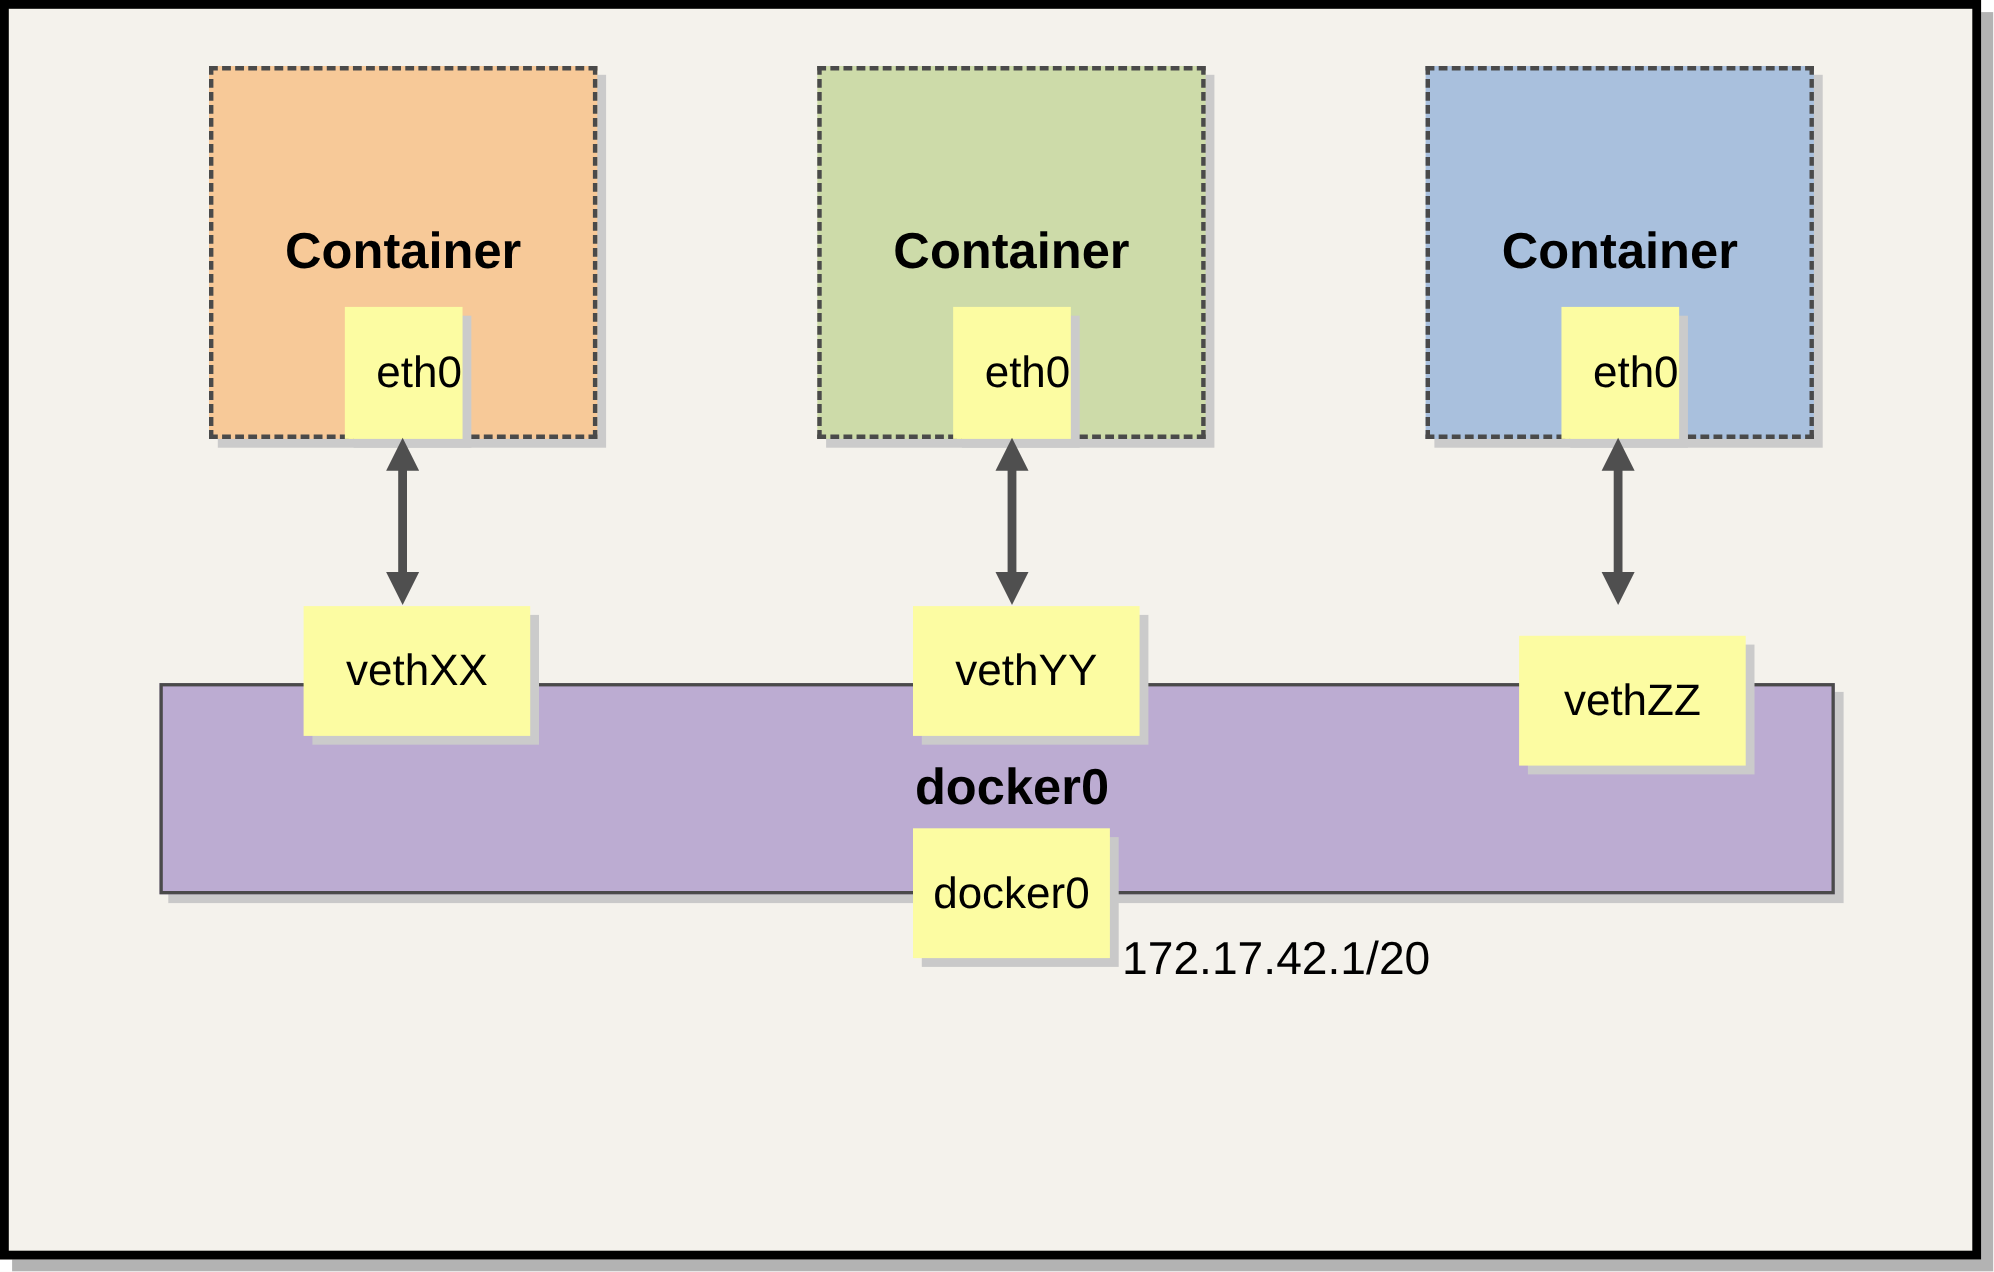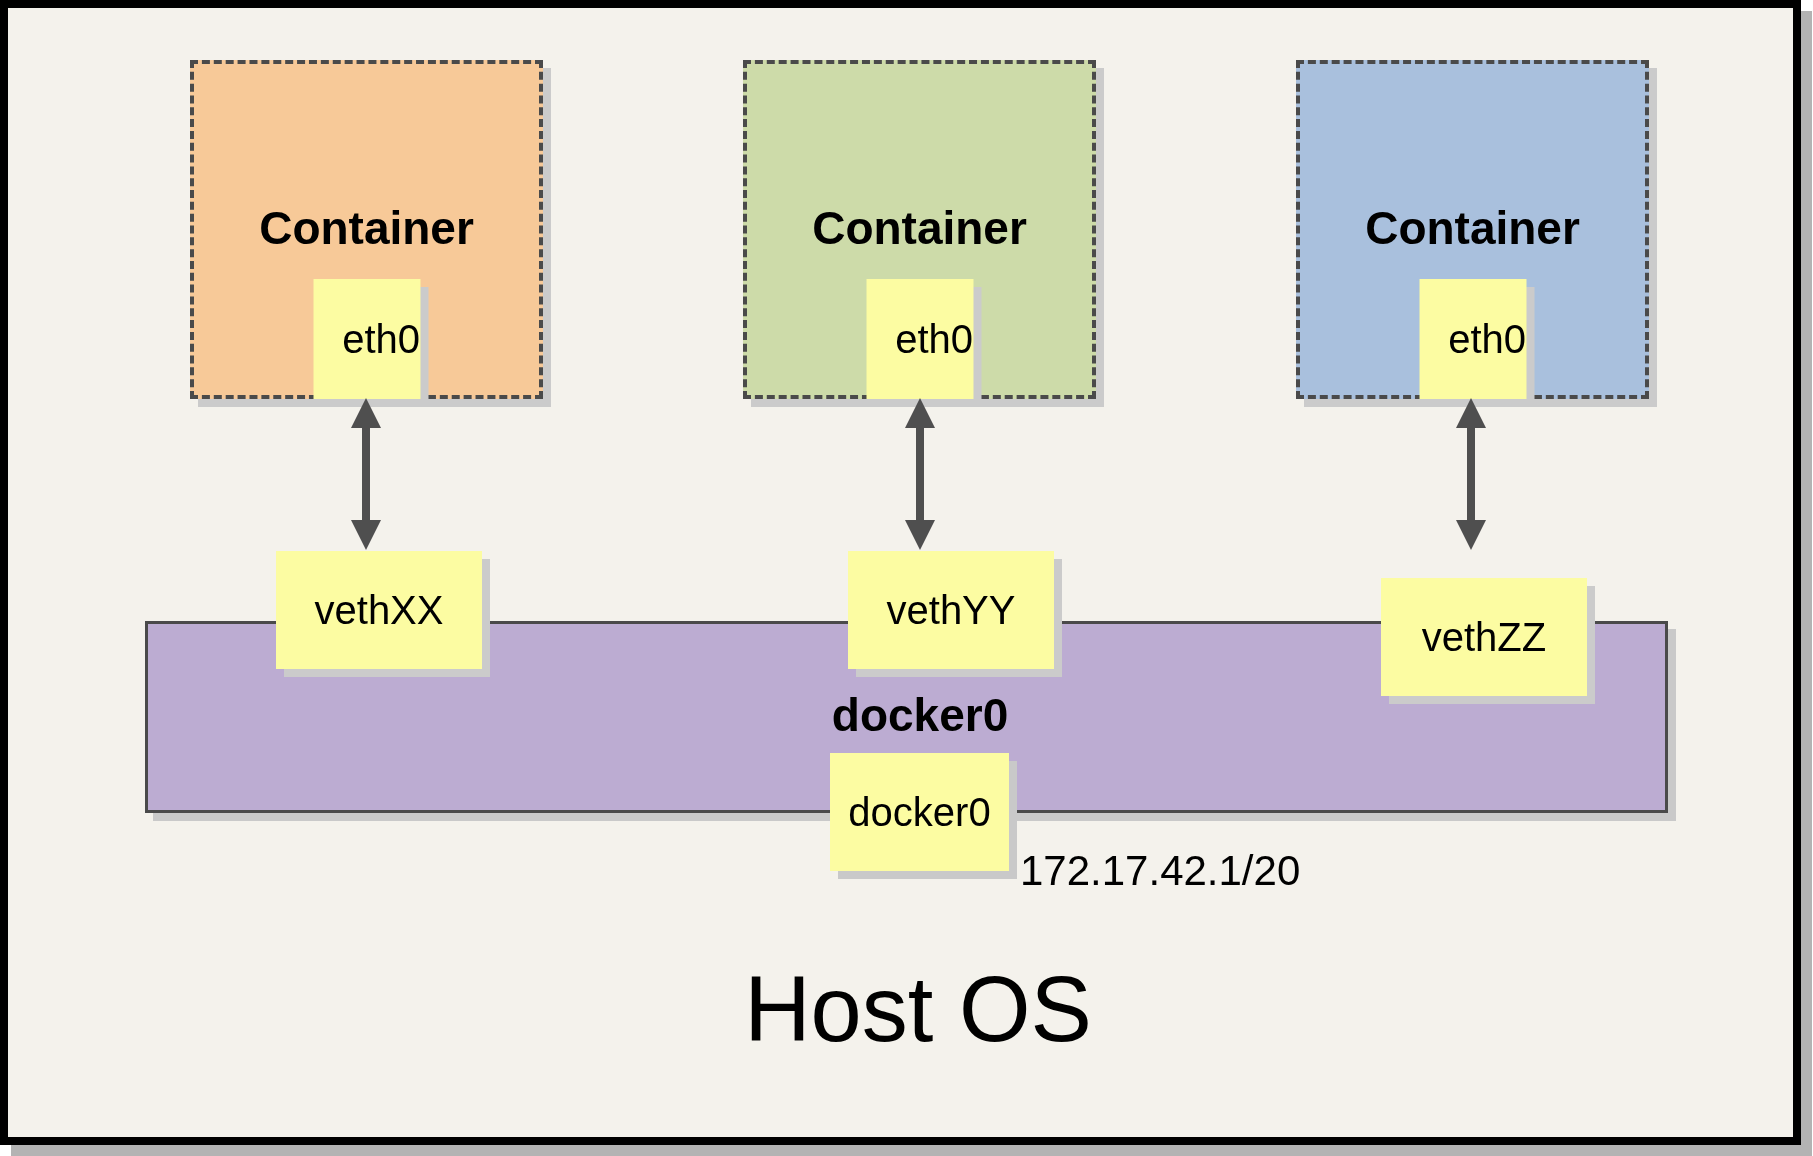--- a/index.html
+++ b/index.html
@@ -52,21 +52,21 @@
   .veth-box {
     position: absolute; top: 543px;
     width: 206px; height: 118px;
     background: #FCFCA2;
     box-shadow: 8px 8px 0 0 #CBCBCB;
     display: flex; align-items: center; justify-content: center;
     font-size: 40px; line-height: 1;
     z-index: 3;
   }
   .veth-box.v0 { left: 268px; }
-  .veth-box.v1 { left: 840px; }
+  .veth-box.v1 { left: 822px; }
   .veth-box.v2 { left: 1373px; margin-top: 27px; }
 
   
   .bridge-bar {
     position: absolute; left: 137px; top: 613px;
     width: 1523px; height: 192px;
     background: #BCACD2;
     border: 3px solid #4A4A4A;
     box-shadow: 8px 8px 0 0 #C9C9C9;
     z-index: 1;
@@ -151,15 +151,14 @@
     <span>vethZZ</span>
   </div>
 
   <div class="bridge-bar" style="background: rgb(188, 172, 210);"></div>
   <div class="bridge-name">docker0</div>
   <div class="bridge-if-box">
     <span>docker0</span>
   </div>
   <div class="ip-label">172.17.42.1/20</div>
 
-  <div class="host-title">Host OS</div>
 
 </div>
 
 </body></html>

